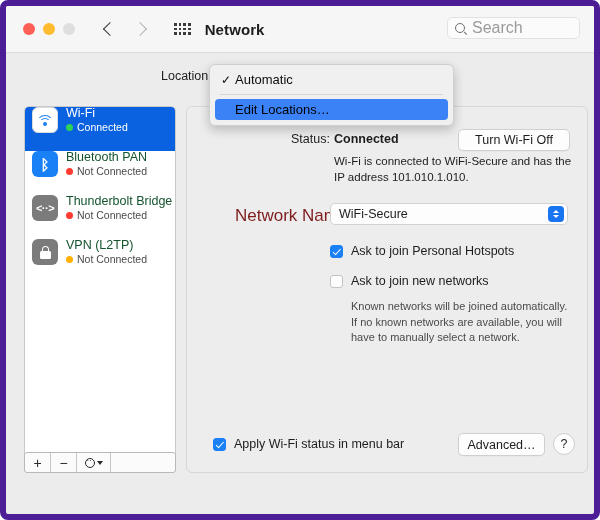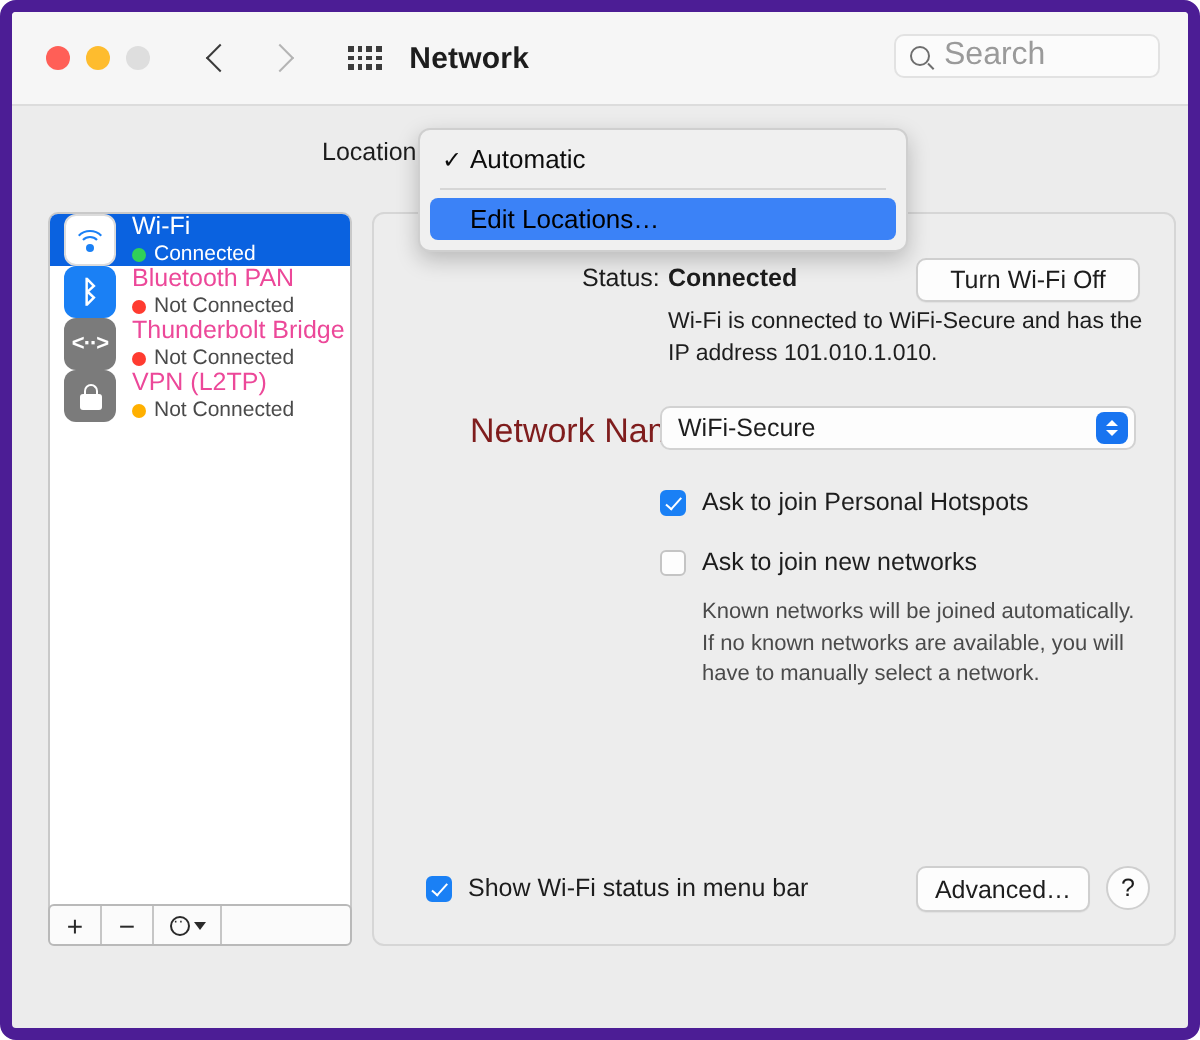--- a/index.html
+++ b/index.html
@@ -241,21 +241,21 @@
     height: 353px;
     background: #ffffff;
     border: 1px solid #c9c9c9;
     border-radius: 5px;
     box-sizing: border-box;
     overflow: hidden;
   }
   .svc {
     display: flex;
     align-items: flex-start;
-    height: 26px;
+    height: 44px;
     padding-left: 7px;
     gap: 8px;
   }
   .svc.selected { background: #0a62e0; }
   .svc-icon {
     width: 26px;
     height: 26px;
     border-radius: 6px;
     flex: 0 0 26px;
     position: relative;
@@ -263,21 +263,21 @@
     align-items: center;
     justify-content: center;
   }
   .svc-icon.wifi      { background: #ffffff; border: 1px solid #dcdcdc; box-sizing: border-box; }
   .svc-icon.bt        { background: #1a80f5; }
   .svc-icon.tb        { background: #7b7b7b; }
   .svc-icon.vpn       { background: #7b7b7b; }
   .svc-text { line-height: 1.08; }
   .svc-name {
     font-size: 12.5px;
-    color: #ec4899;
+    color: #14532d;
     font-weight: normal;
   }
   .svc.selected .svc-name { color: #ffffff; }
   .svc-status {
     font-size: 10.5px;
     color: #4a4a4a;
     display: flex;
     align-items: center;
     gap: 4px;
     margin-top: 1px;
@@ -736,21 +736,21 @@
         </div>
         <div class="check-row">
           <span class="cbox off"></span>
           <span class="check-label">Ask to join new networks</span>
         </div>
         <div class="hint">Known networks will be joined automatically. If no known networks are available, you will have to manually select a network.</div>
       </div>
 
       <div class="menubar-row">
         <span class="cbox on"></span>
-        <span class="check-label">Show Wi-Fi status in menu bar</span>
+        <span class="check-label">Apply Wi-Fi status in menu bar</span>
       </div>
 
       <button class="btn advanced-btn">Advanced…</button>
       <div class="help-btn">?</div>
 
     </div>
   </div>
 
 
 </div>

